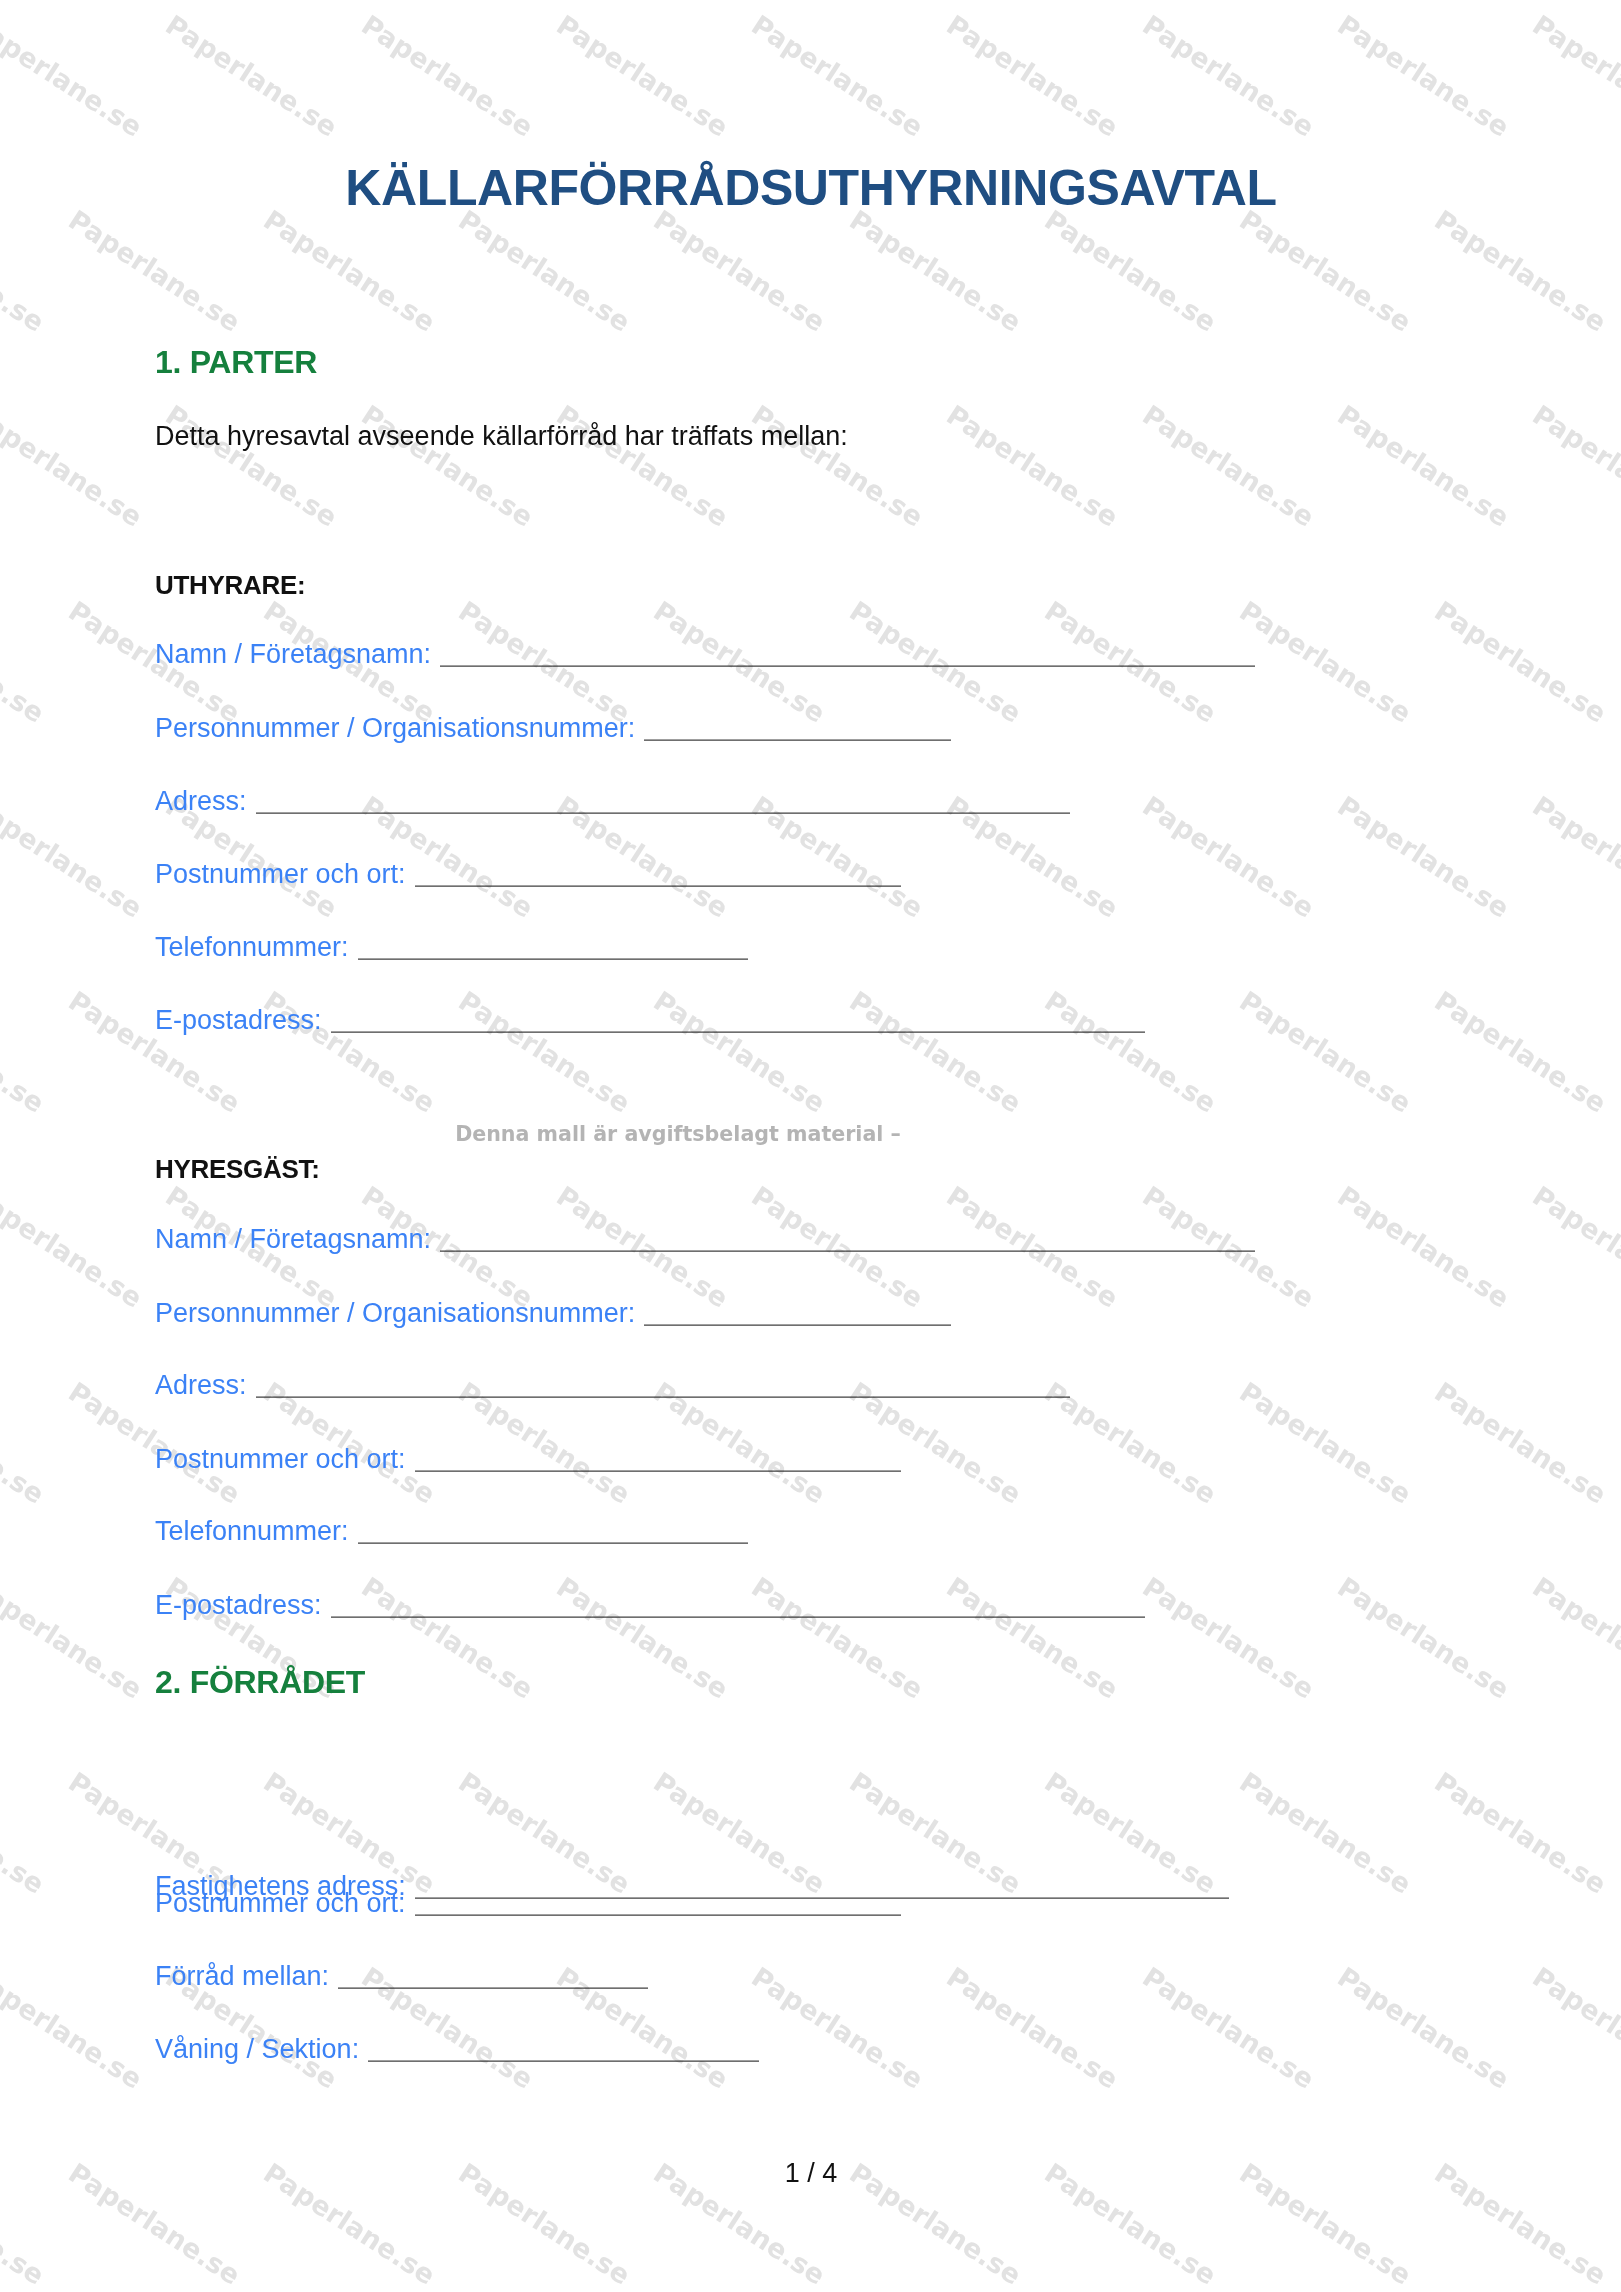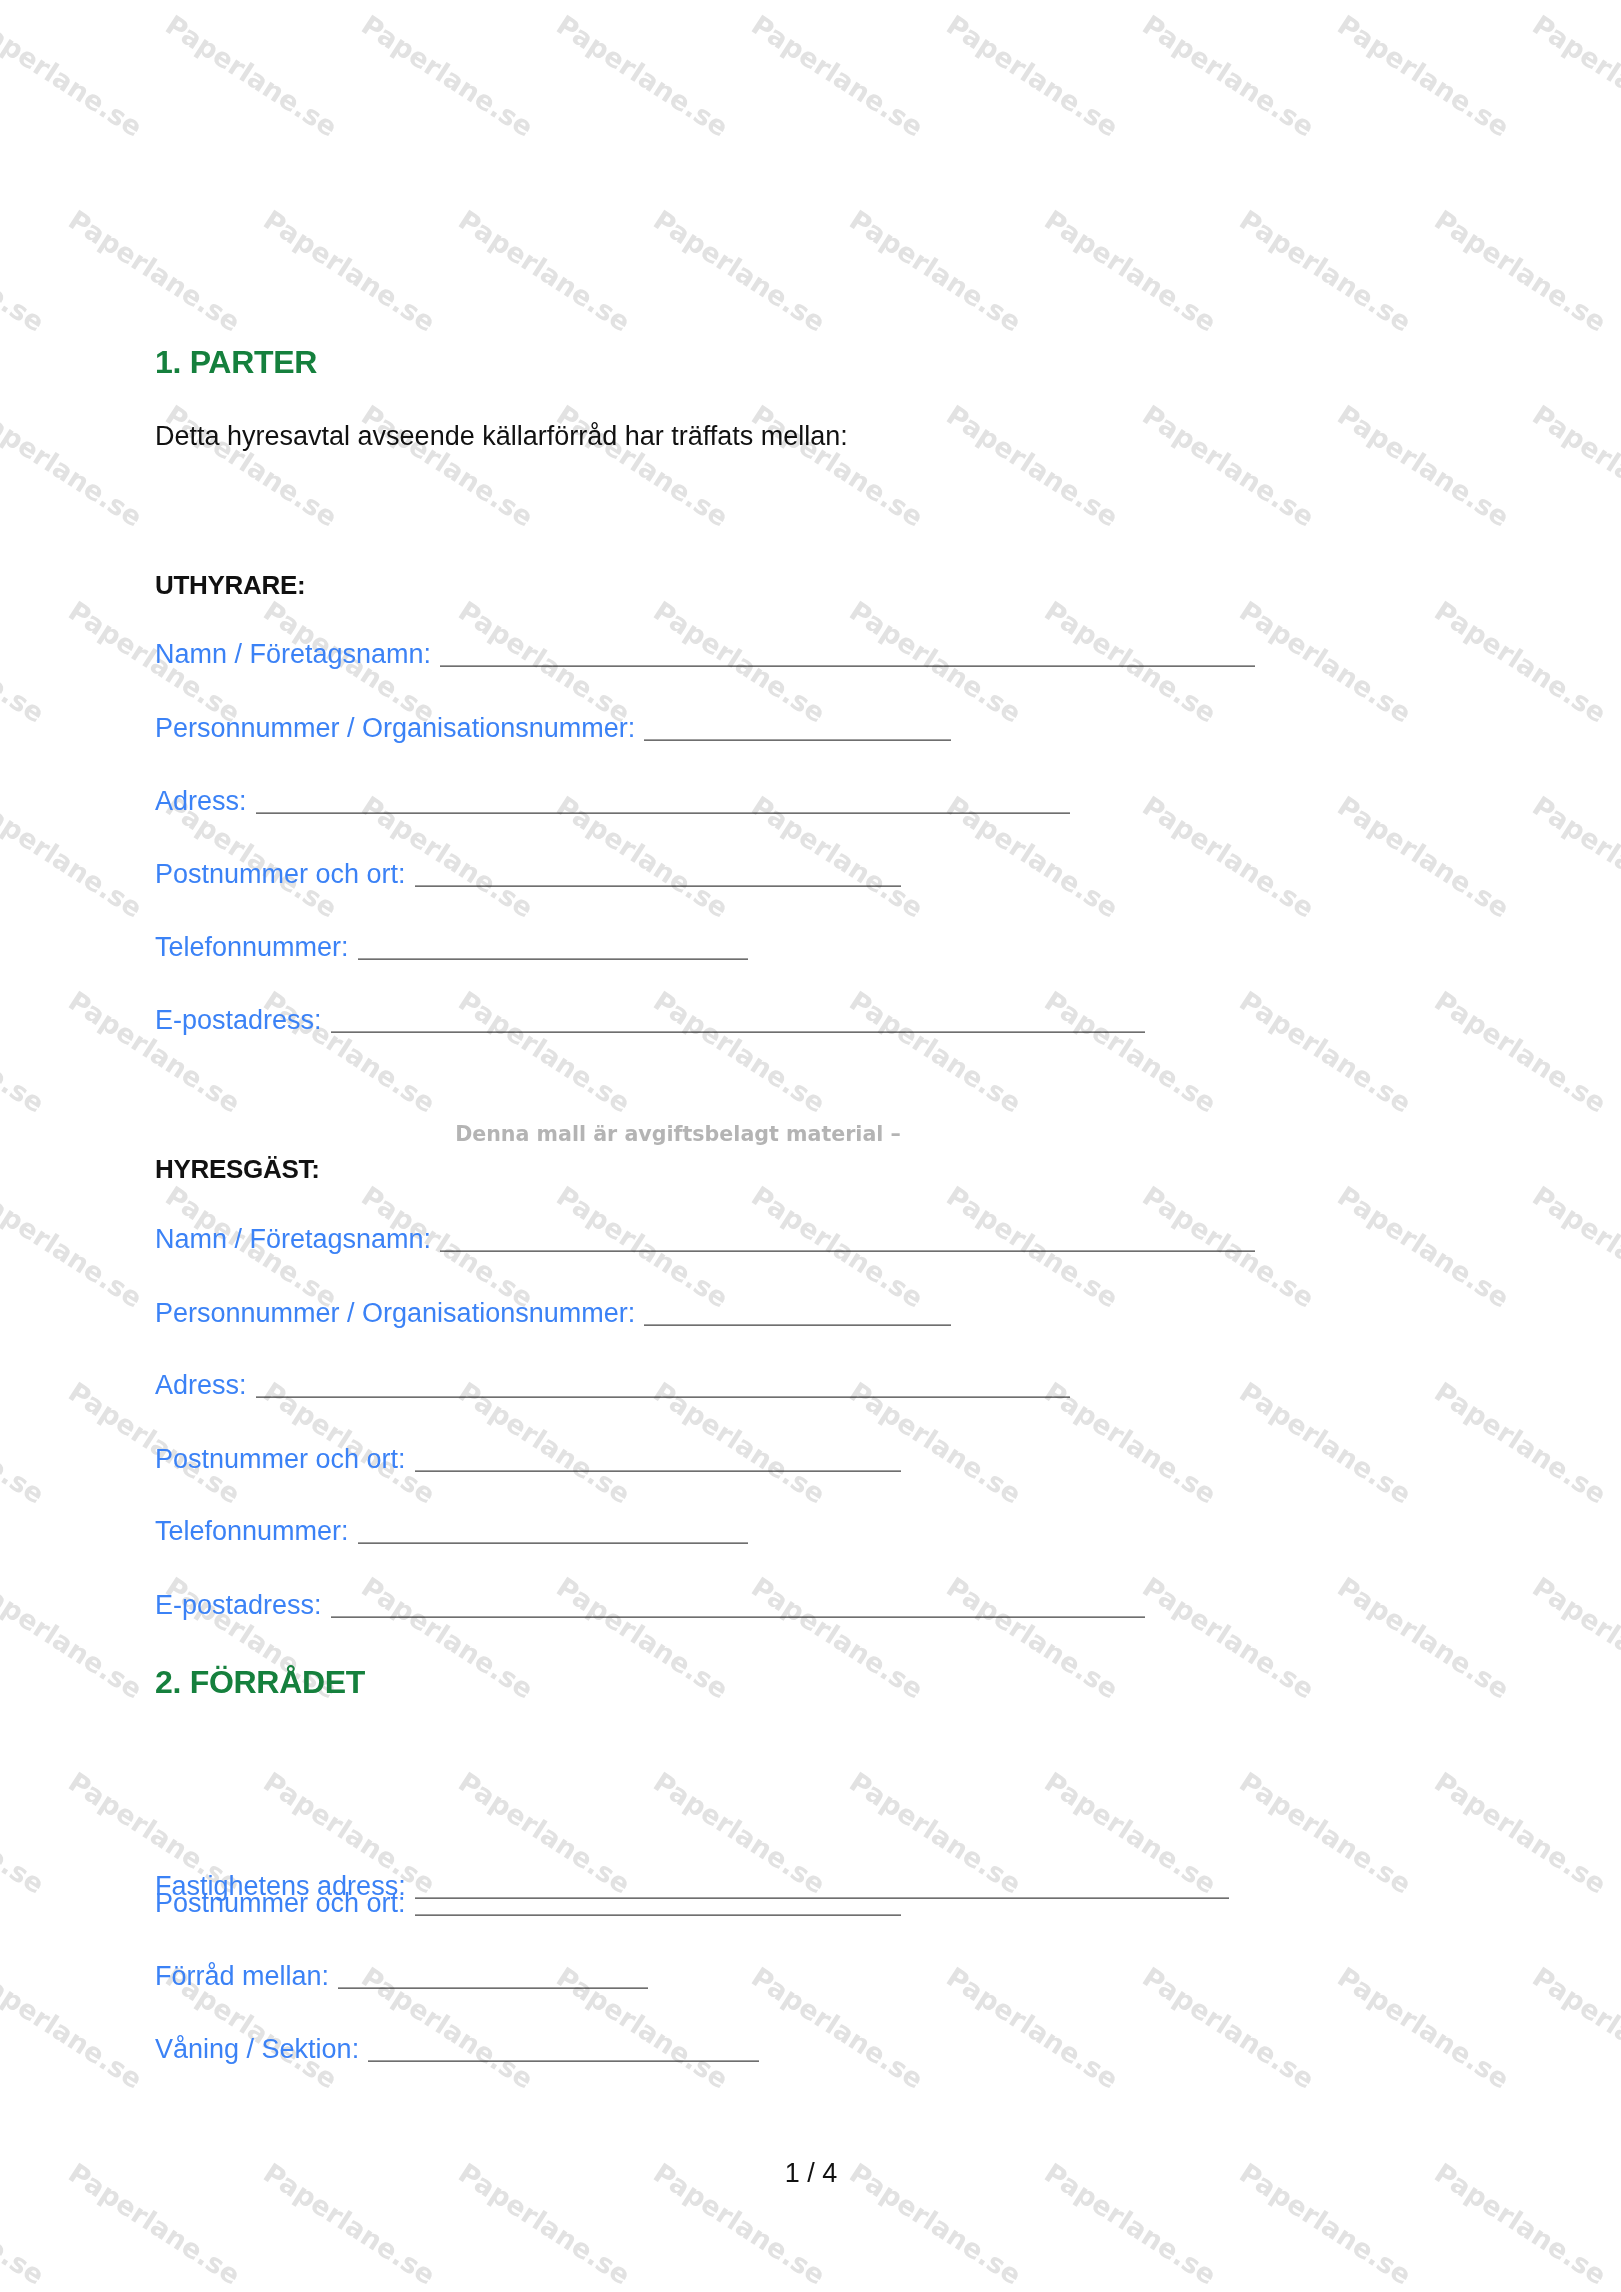--- a/index.html
+++ b/index.html
@@ -137,20 +137,21 @@
     <span class="wm" style="left: 470px; top: 2157px;">Paperlane.se</span>
     <span class="wm" style="left: 665px; top: 2157px;">Paperlane.se</span>
     <span class="wm" style="left: 861px; top: 2157px;">Paperlane.se</span>
     <span class="wm" style="left: 1056px; top: 2157px;">Paperlane.se</span>
     <span class="wm" style="left: 1251px; top: 2157px;">Paperlane.se</span>
     <span class="wm" style="left: 1446px; top: 2157px;">Paperlane.se</span>
   </div>
 
 <div class="page">
 
+  <h1 class="title">KÄLLARFÖRRÅDSUTHYRNINGSAVTAL</h1>
 
   <h2 class="section-heading" style="top:344px">1. PARTER</h2>
   <p class="para" style="top:421px">Detta hyresavtal avseende källarförråd har träffats mellan:</p>
 
   <p class="party-label" style="top:570px">UTHYRARE:</p>
 
   <div class="field-row" style="top:639px">
     <span class="field-label">Namn / Företagsnamn:</span>
     <span class="field-line" style="width:815px"></span>
   </div>

